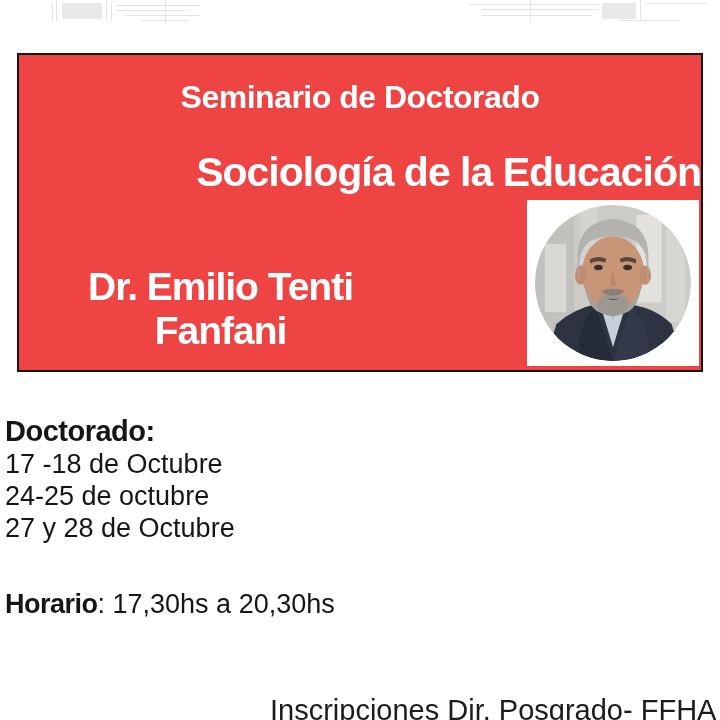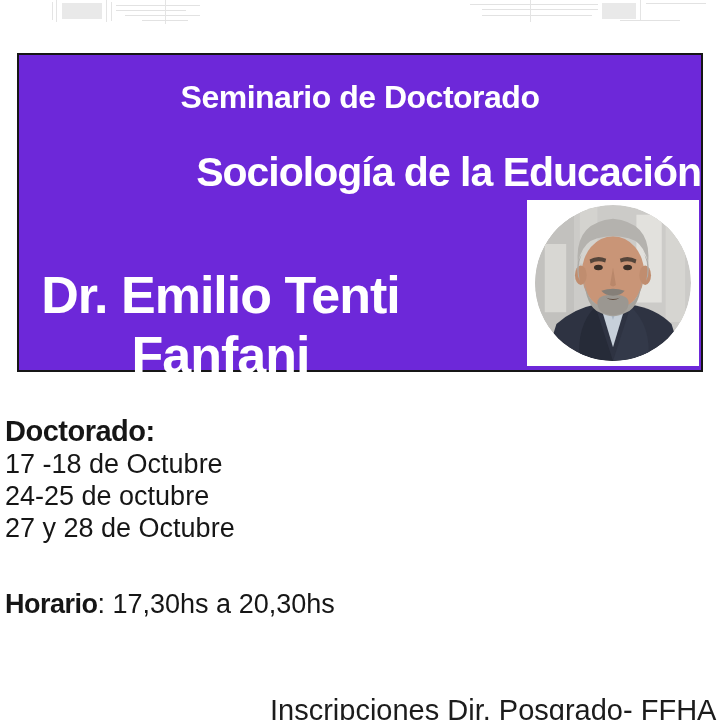--- a/index.html
+++ b/index.html
@@ -41,21 +41,21 @@
     position: absolute;
     left: 0; top: 94px; width: 100%;
     text-align: right;
     font-size: 41px; font-weight: bold;
     letter-spacing: -1px;
   }
   .banner-speaker {
     position: absolute;
     left: 0; top: 210px; width: 403px;
     text-align: center;
-    font-size: 52px; font-weight: bold;
+    font-size: 39px; font-weight: bold;
     letter-spacing: -1px;
   }
   .photo-box {
     position: absolute;
     left: 508px; top: 145px;
     width: 172px; height: 166px;
     background: #ffffff;
     display: flex; align-items: center; justify-content: center;
   }
   .photo-circle {
@@ -111,21 +111,21 @@
     <div class="hline" style="left:0; top:4px; width:128px;"></div>
     <div class="hline" style="left:12px; top:9px; width:116px;"></div>
     <div class="hline" style="left:12px; top:15px; width:110px;"></div>
     <div class="vline" style="left:60px; top:0; height:22px;"></div>
     <div class="blk" style="left:132px; top:3px; width:34px; height:16px;"></div>
     <div class="vline" style="left:170px; top:0; height:20px;"></div>
     <div class="hline" style="left:176px; top:3px; width:60px;"></div>
     <div class="hline" style="left:150px; top:20px; width:60px;"></div>
   </div>
 
-  <div class="banner" style="background: #6d28d9; border-color: rgb(22, 22, 22);">
+  <div class="banner" style="background: #ef4444; border-color: rgb(22, 22, 22);">
     <div class="banner-kicker" style="color: rgb(255, 255, 255);">Seminario de Doctorado</div>
     <div class="banner-title" style="color: rgb(255, 255, 255);">Sociología de la Educación</div>
     <div class="banner-speaker" style="color: rgb(255, 255, 255);">Dr. Emilio Tenti Fanfani</div>
 
     <div class="photo-box">
       <div class="photo-circle">
         <svg width="156" height="156" viewBox="0 0 160 160">
           <defs>
             <clipPath id="circleClip">
                 <circle cx="80" cy="80" r="80"></circle>

